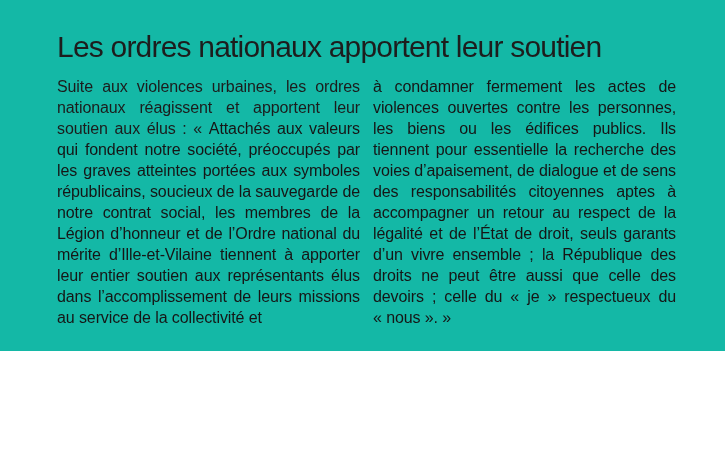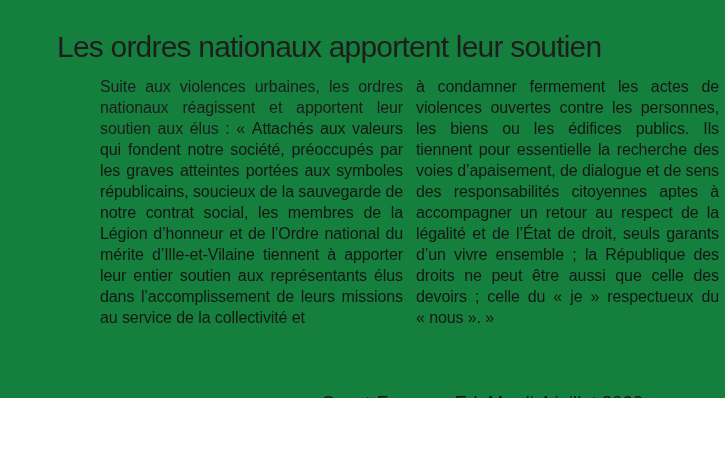--- a/index.html
+++ b/index.html
@@ -3,22 +3,22 @@
 <meta charset="utf-8">
 <style>
   html, body {
     margin: 0;
     padding: 0;
     background: #ffffff;
   }
   .canvas {
     position: relative;
     width: 725px;
-    height: 398px;
-    background: #15803d;
+    height: 351px;
+    background: #14b8a6;
     overflow: hidden;
     font-family: "Liberation Sans", sans-serif;
     color: #1c1c1c;
   }
   .headline {
     position: absolute;
     left: 57px;
     top: 30px;
     width: 640px;
     margin: 0;
@@ -29,21 +29,20 @@
     color: #1d1d1d;
     white-space: nowrap;
   }
   .columns {
     position: absolute;
     left: 57px;
     top: 76px;
     width: 620px;
     display: flex;
     gap: 13px;
-    margin-left: 43px;
   }
   .col {
     width: 303px;
     font-size: 16px;
     line-height: 21px;
     letter-spacing: -0.1px;
     text-align: justify;
     color: #1c1c1c;
     hyphens: manual;
     -webkit-hyphens: manual;

